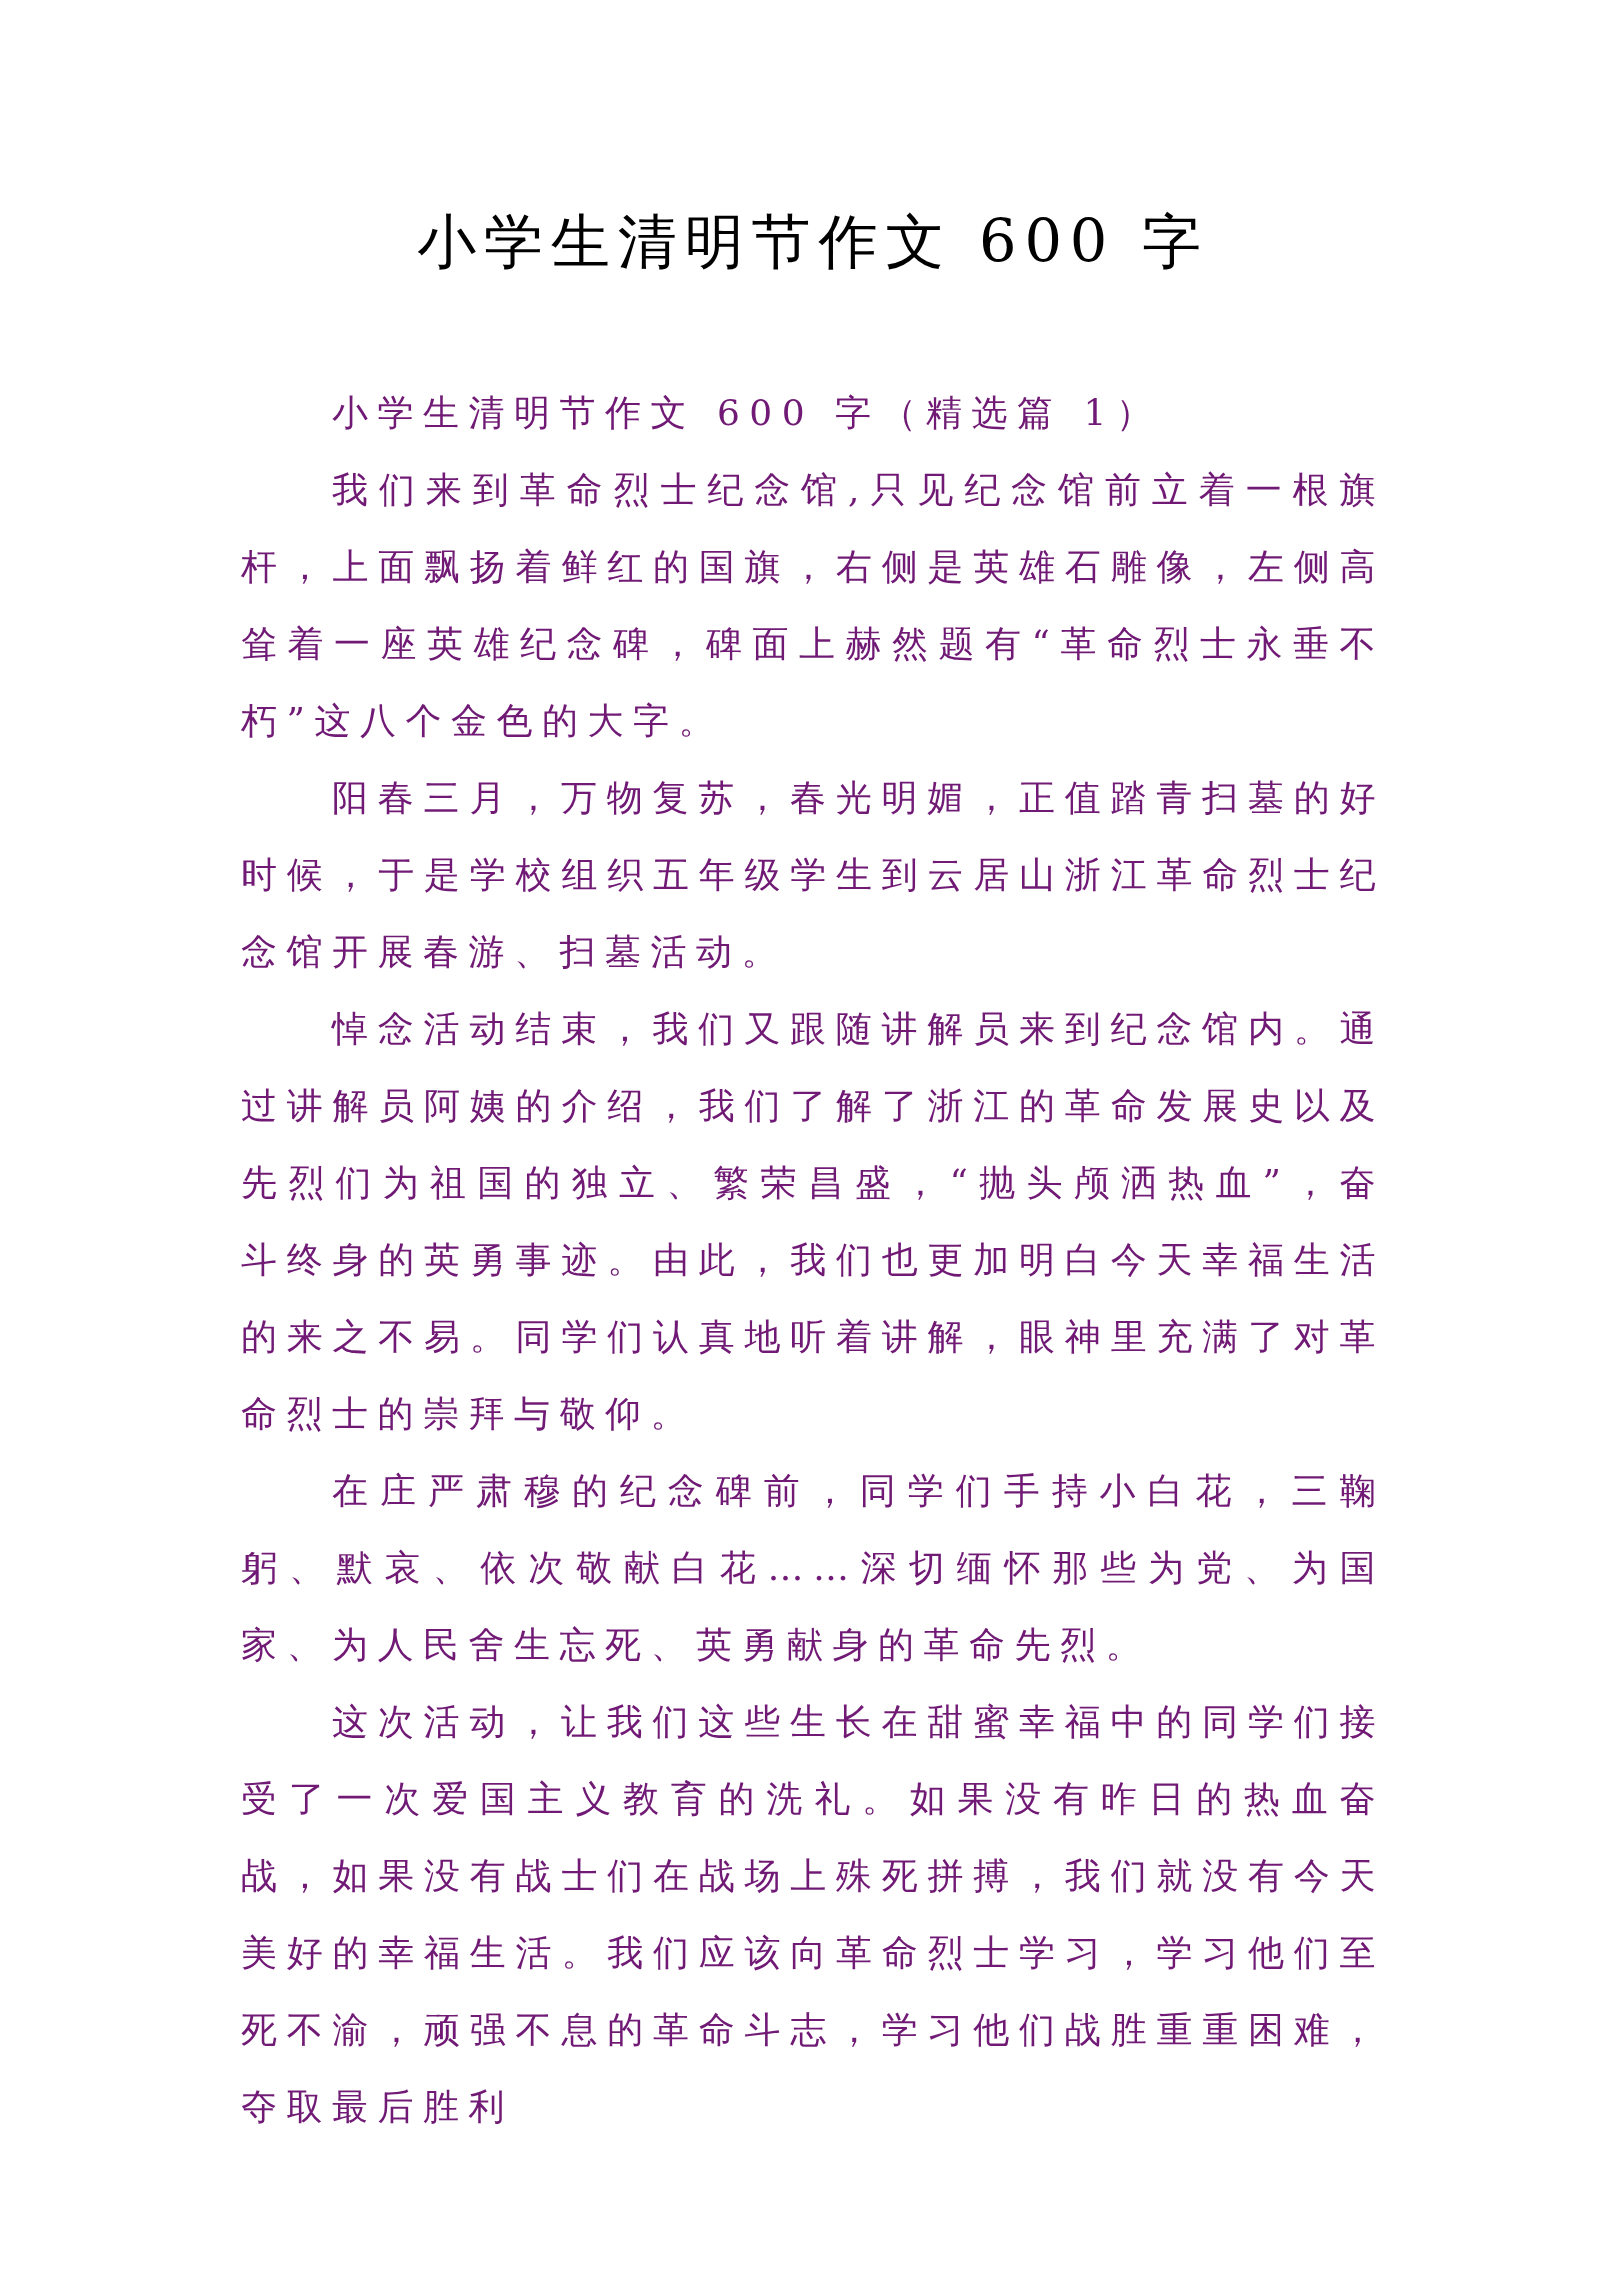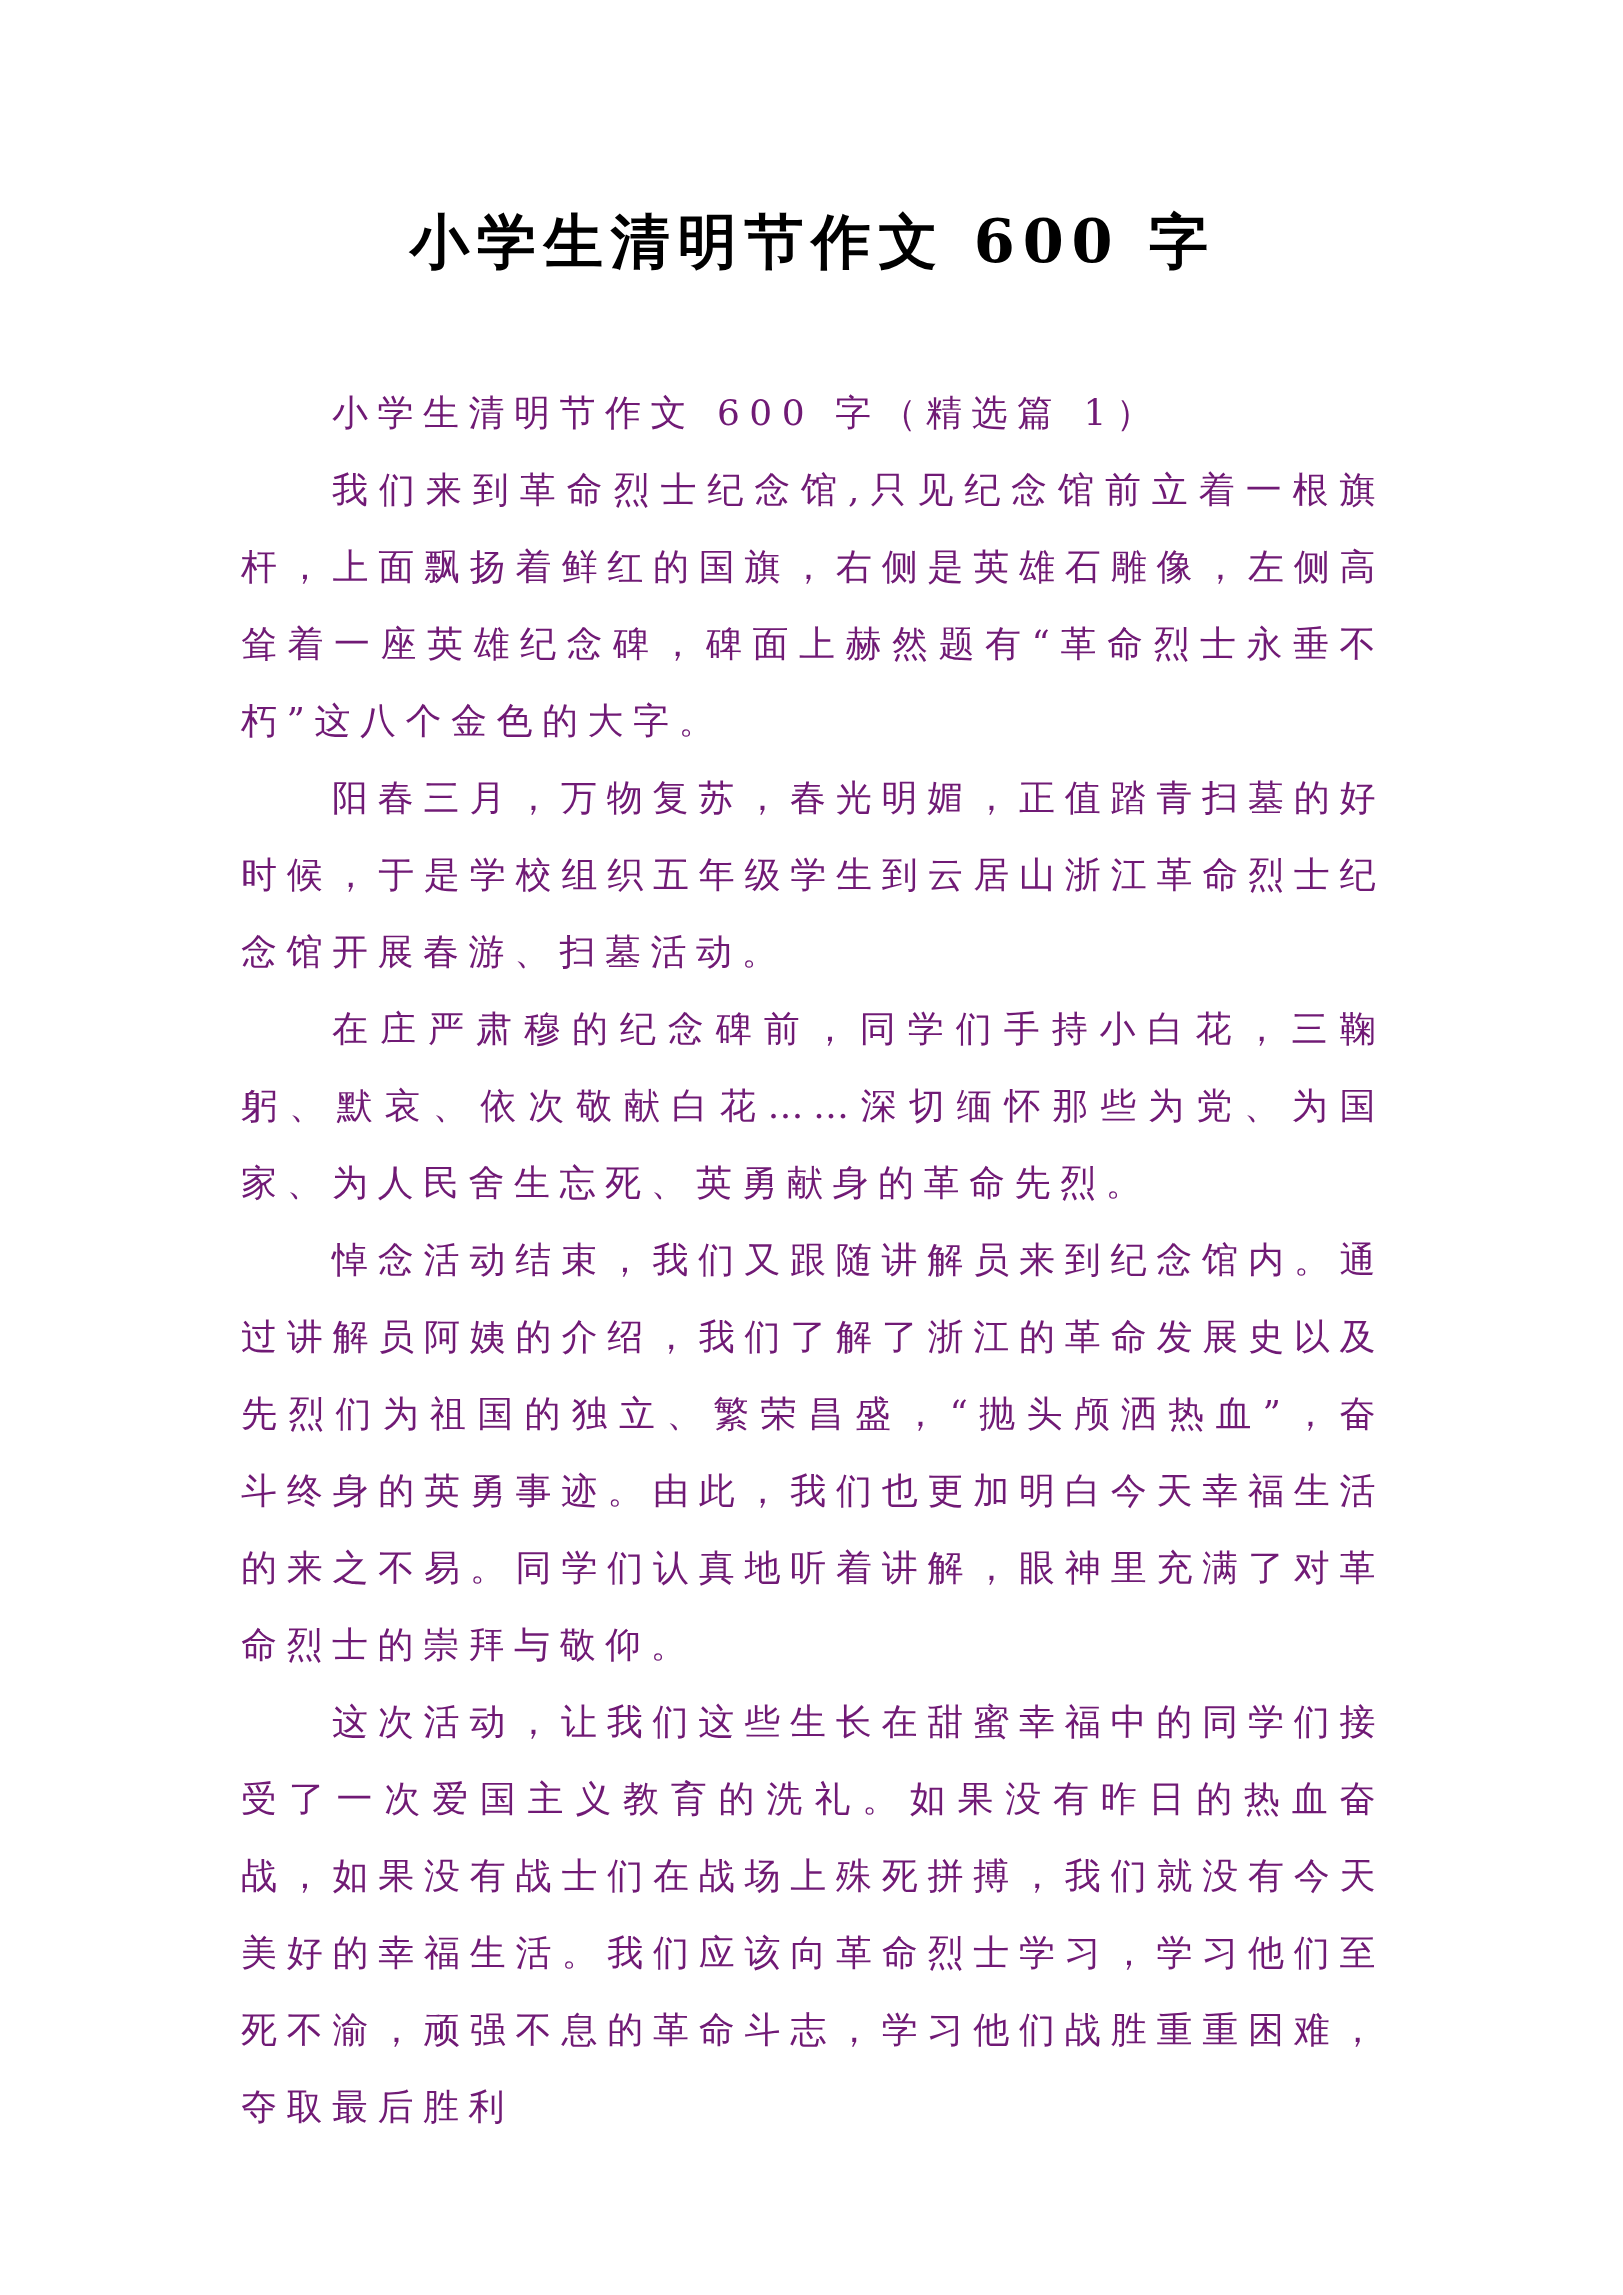--- a/index.html
+++ b/index.html
@@ -17,21 +17,21 @@
     width: 1623px;
     height: 2295px;
     padding: 197px 238px 0 241px;
     background: #ffffff;
     color: #000000;
     font-family: "DejaVu Serif", "Liberation Serif", serif;
   }
   .doc-title {
     margin: 0 0 87px 0;
     font-size: 59px;
-    font-weight: 700;
+    font-weight: 400;
     line-height: 90px;
     letter-spacing: 7.9px;
     text-align: center;
     white-space: nowrap;
   }
   .doc-body p {
     margin: 0;
     font-size: 36px;
     line-height: 77px;
     letter-spacing: 9.5px;
@@ -43,18 +43,18 @@
 </head>
 <body>
 
 <div class="page">
   <h1 class="doc-title">小学生清明节作文 600 字</h1>
 
   <div class="doc-body">
     <p>小学生清明节作文 600 字（精选篇 1）</p>
     <p>我们来到革命烈士纪念馆,只见纪念馆前立着一根旗杆，上面飘扬着鲜红的国旗，右侧是英雄石雕像，左侧高耸着一座英雄纪念碑，碑面上赫然题有“革命烈士永垂不朽”这八个金色的大字。</p>
     <p>阳春三月，万物复苏，春光明媚，正值踏青扫墓的好时候，于是学校组织五年级学生到云居山浙江革命烈士纪念馆开展春游、扫墓活动。</p>
+    <p>悼念活动结束，我们又跟随讲解员来到纪念馆内。通过讲解员阿姨的介绍，我们了解了浙江的革命发展史以及先烈们为祖国的独立、繁荣昌盛，“抛头颅洒热血”，奋斗终身的英勇事迹。由此，我们也更加明白今天幸福生活的来之不易。同学们认真地听着讲解，眼神里充满了对革命烈士的崇拜与敬仰。</p>
     <p>在庄严肃穆的纪念碑前，同学们手持小白花，三鞠躬、默哀、依次敬献白花……深切缅怀那些为党、为国家、为人民舍生忘死、英勇献身的革命先烈。</p>
-    <p>悼念活动结束，我们又跟随讲解员来到纪念馆内。通过讲解员阿姨的介绍，我们了解了浙江的革命发展史以及先烈们为祖国的独立、繁荣昌盛，“抛头颅洒热血”，奋斗终身的英勇事迹。由此，我们也更加明白今天幸福生活的来之不易。同学们认真地听着讲解，眼神里充满了对革命烈士的崇拜与敬仰。</p>
     <p>这次活动，让我们这些生长在甜蜜幸福中的同学们接受了一次爱国主义教育的洗礼。如果没有昨日的热血奋战，如果没有战士们在战场上殊死拼搏，我们就没有今天美好的幸福生活。我们应该向革命烈士学习，学习他们至死不渝，顽强不息的革命斗志，学习他们战胜重重困难，夺取最后胜利</p>
   </div>
 </div>
 
 
 </body></html>

